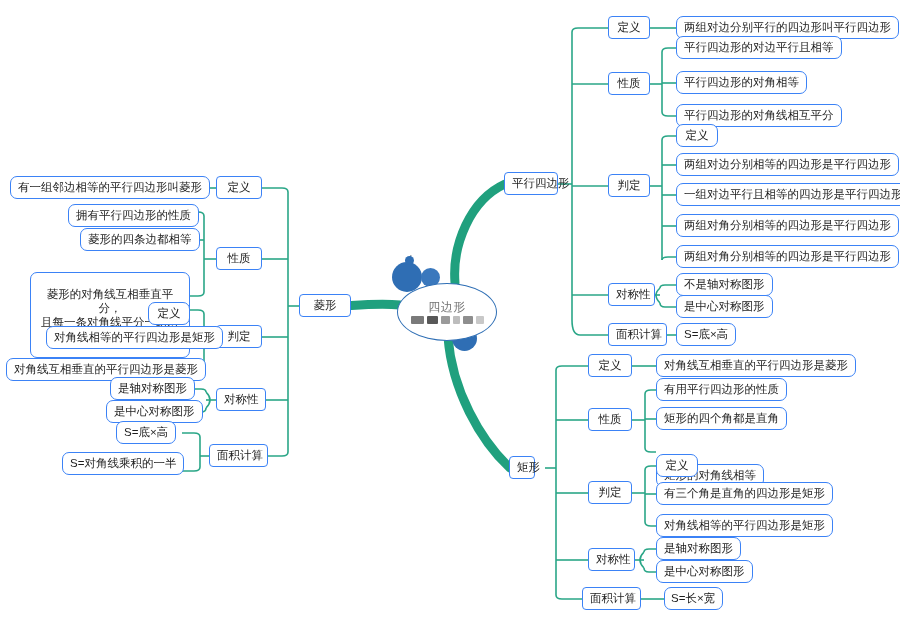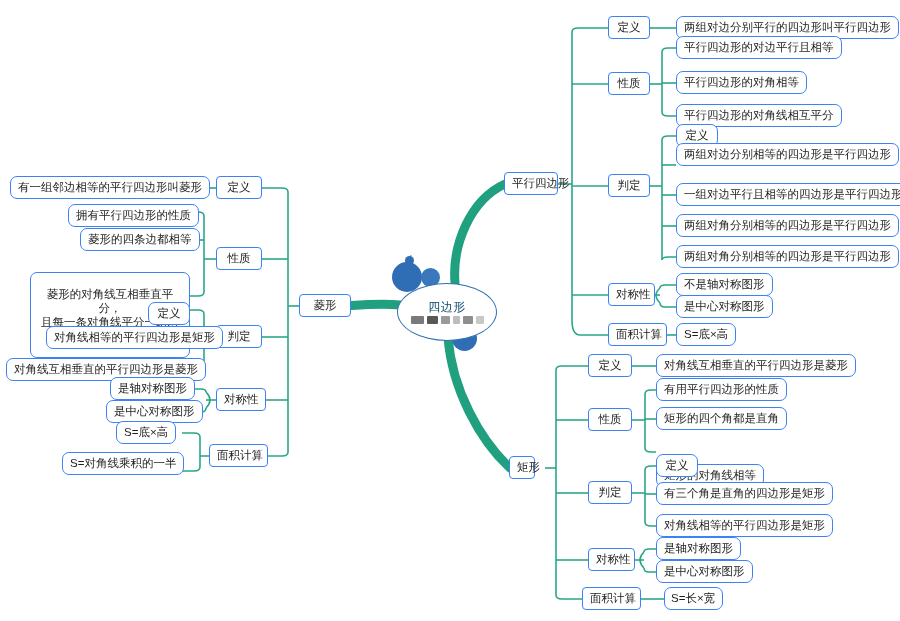--- a/index.html
+++ b/index.html
@@ -32,21 +32,21 @@
     position:absolute;
     left:397px;top:283px;width:98px;height:56px;
     border:1.4px solid #2f6fb5;
     border-radius:50%;
     background:#ffffff;
     z-index:6;
     display:flex;flex-direction:column;
     align-items:center;justify-content:center;
   }
   .center-title{
-    font-size:12px;color:#0c4a6e;letter-spacing:.5px;
+    font-size:12px;color:#737373;letter-spacing:.5px;
     line-height:13px;
   }
   .redaction{
     margin-top:2px;display:flex;gap:3px;align-items:center;
   }
   .redaction i{display:block;height:8px;border-radius:1px;}
   .rb1{width:13px;background:#7a7a7a;}
   .rb2{width:11px;background:#585858;}
   .rb3{width:9px;background:#9a9a9a;}
   .rb4{width:7px;background:#bdbdbd;}
@@ -191,21 +191,21 @@
   <div class="node" style="left:608px;top:16px;width:42px;">定义</div>
   <div class="node leaf" style="left:676px;top:16px;">两组对边分别平行的四边形叫平行四边形</div>
 
   <div class="node" style="left:608px;top:72px;width:42px;">性质</div>
   <div class="node leaf" style="left:676px;top:36px;">平行四边形的对边平行且相等</div>
   <div class="node leaf" style="left:676px;top:71px;">平行四边形的对角相等</div>
   <div class="node leaf" style="left:676px;top:104px;">平行四边形的对角线相互平分</div>
 
   <div class="node" style="left:608px;top:174px;width:42px;">判定</div>
   <div class="node leaf" style="left:676px;top:124px;width:42px;">定义</div>
-  <div class="node leaf" style="left:676px;top:143px;">两组对边分别相等的四边形是平行四边形</div>
+  <div class="node leaf" style="left:676px;top:153px;">两组对边分别相等的四边形是平行四边形</div>
   <div class="node leaf" style="left:676px;top:183px;">一组对边平行且相等的四边形是平行四边形</div>
   <div class="node leaf" style="left:676px;top:214px;">两组对角分别相等的四边形是平行四边形</div>
   <div class="node leaf" style="left:676px;top:245px;">两组对角分别相等的四边形是平行四边形</div>
 
   <div class="node" style="left:608px;top:283px;width:47px;">对称性</div>
   <div class="node leaf" style="left:676px;top:273px;">不是轴对称图形</div>
   <div class="node leaf" style="left:676px;top:295px;">是中心对称图形</div>
 
   <div class="node" style="left:608px;top:323px;width:59px;">面积计算</div>
   <div class="node leaf" style="left:676px;top:323px;">S=底×高</div>

